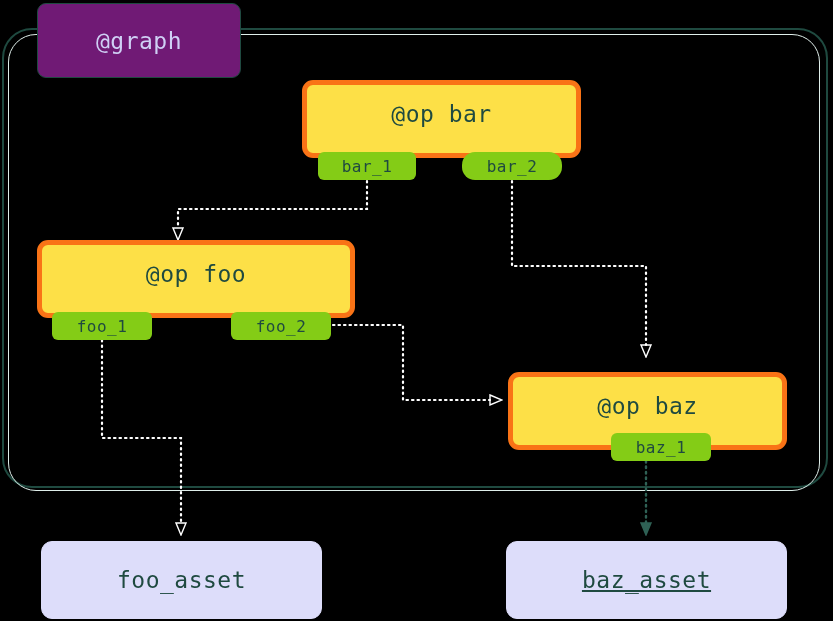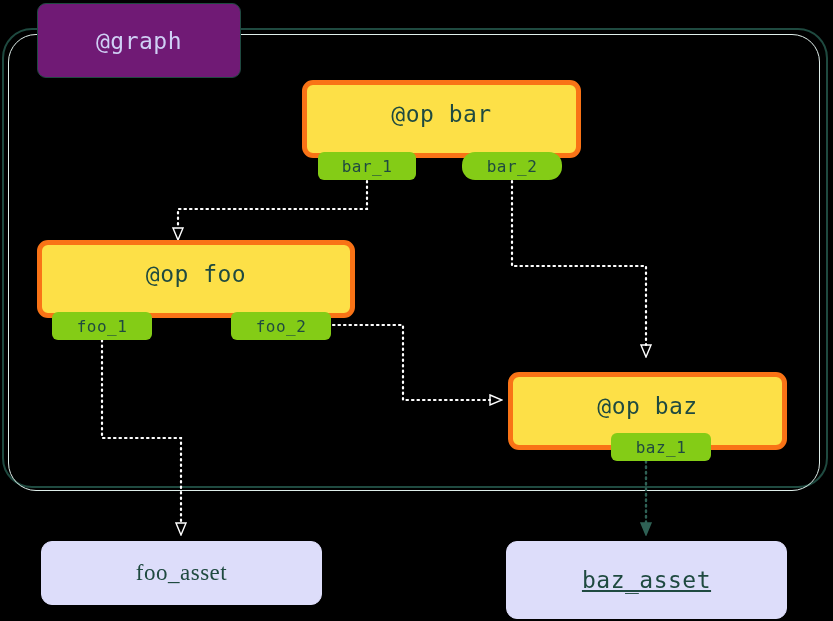--- a/index.html
+++ b/index.html
@@ -168,16 +168,16 @@
     <div class="op-title">@op foo</div>
   </div>
   <div class="port" style="left:52px; top:312px; width:100px;">foo_1</div>
   <div class="port" style="left:196px; top:312px; width:100px;margin-left:35px;">foo_2</div>
 
   <div class="op-node" style="left:508px; top:372px; width:279px; height:78px;">
     <div class="op-title">@op baz</div>
   </div>
   <div class="port" style="left:597px; top:433px; width:100px;margin-left:14px;">baz_1</div>
 
-  <div class="asset-node" style="left:41px; top:541px; width:281px; height:64px;font-family:Liberation Serif, serif;">foo_asset</div>
+  <div class="asset-node" style="left:41px; top:541px; width:281px; height:78px;">foo_asset</div>
   <div class="asset-node" style="left:506px; top:541px; width:281px; height:78px;text-decoration:underline;">baz_asset</div>
 
 </div>
 
 </body></html>

